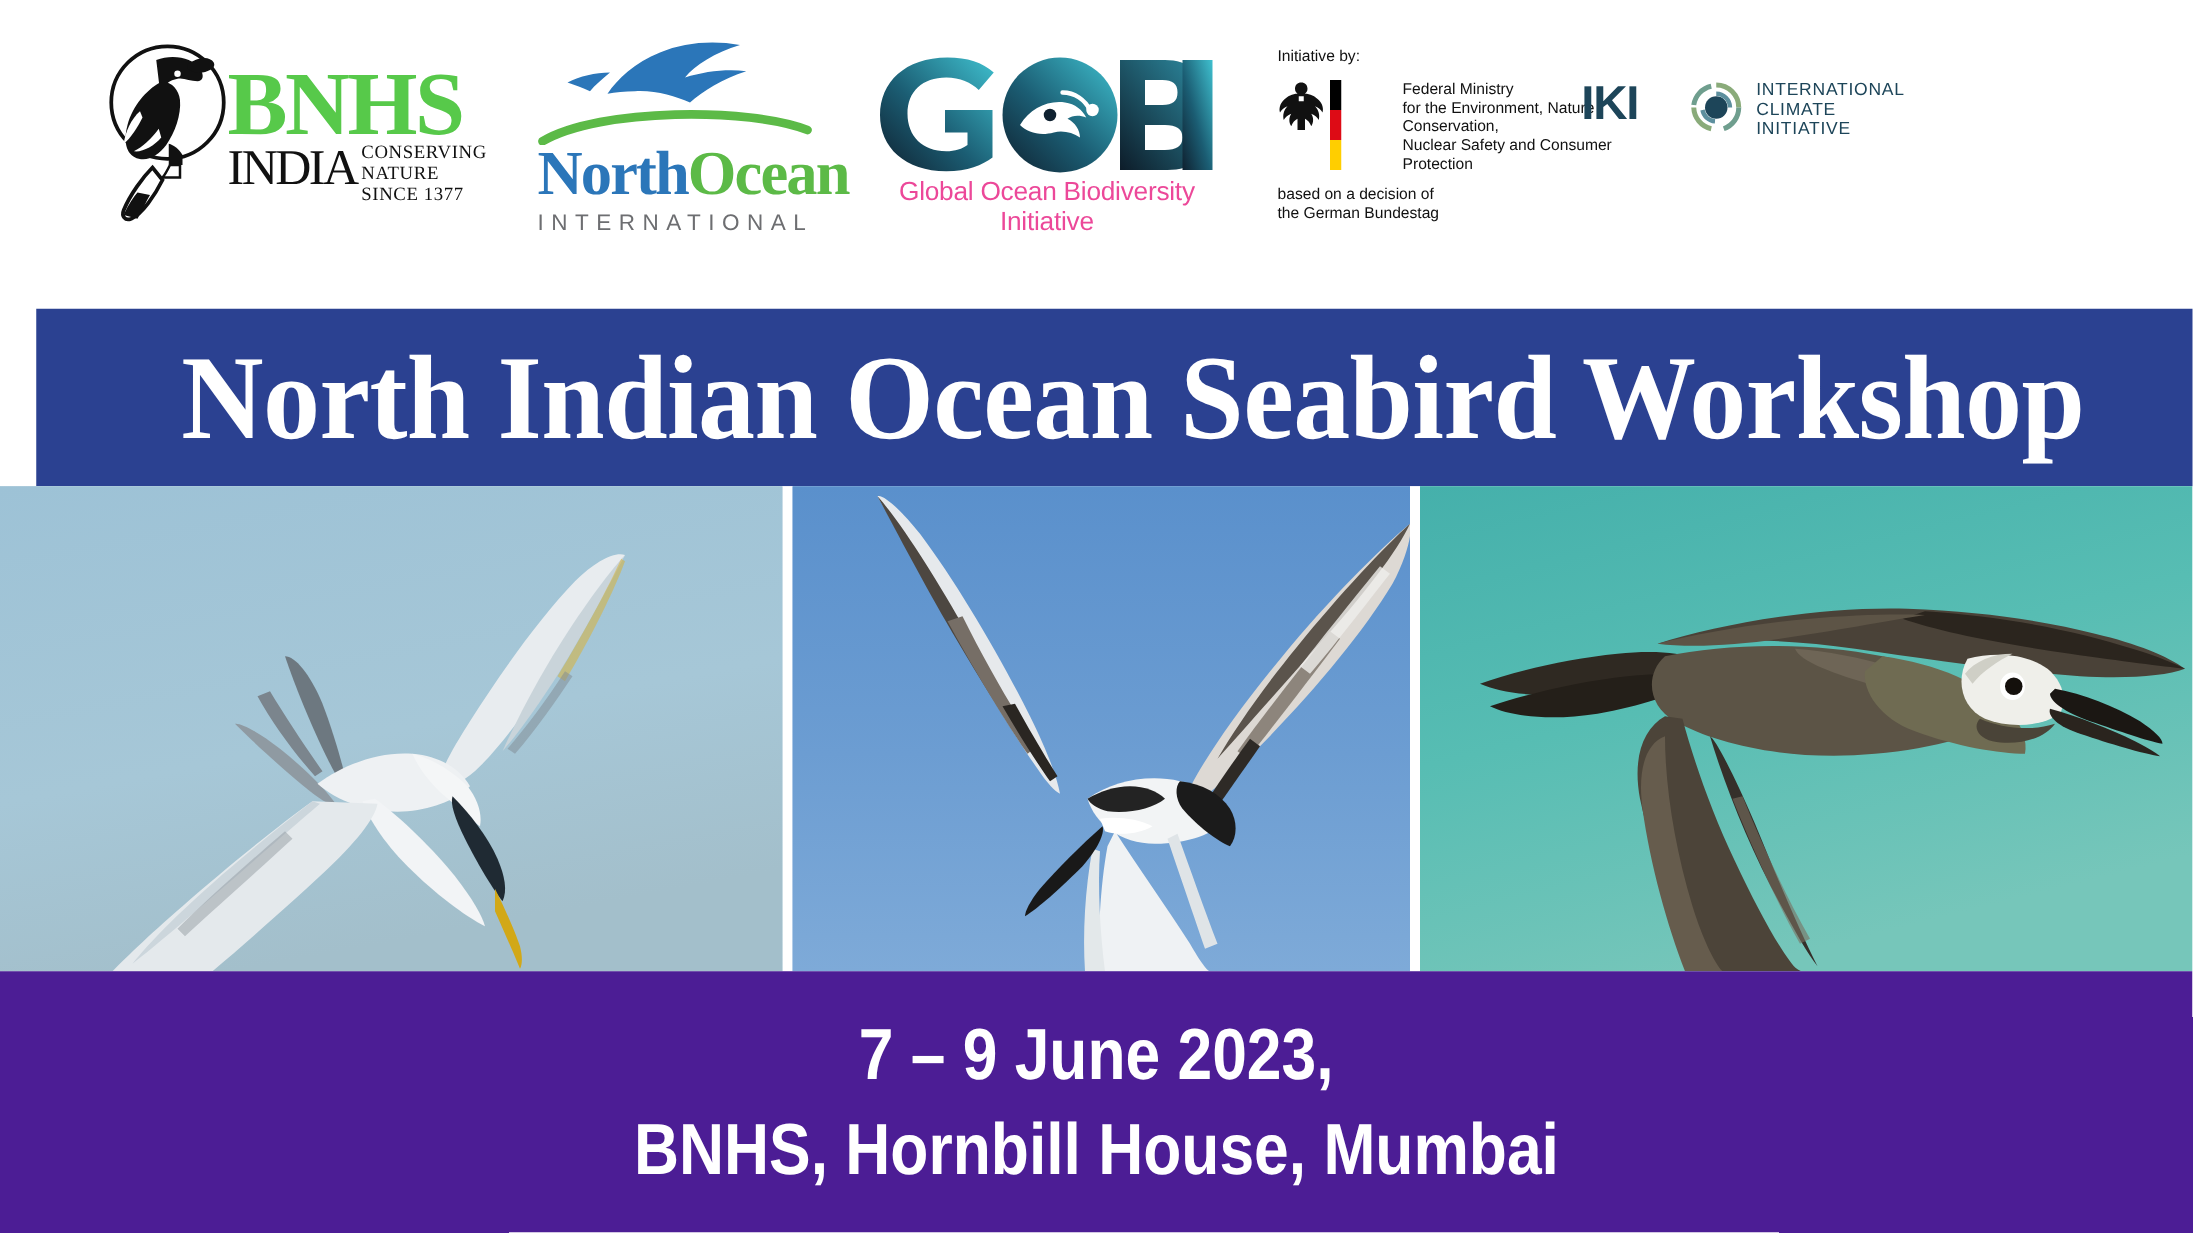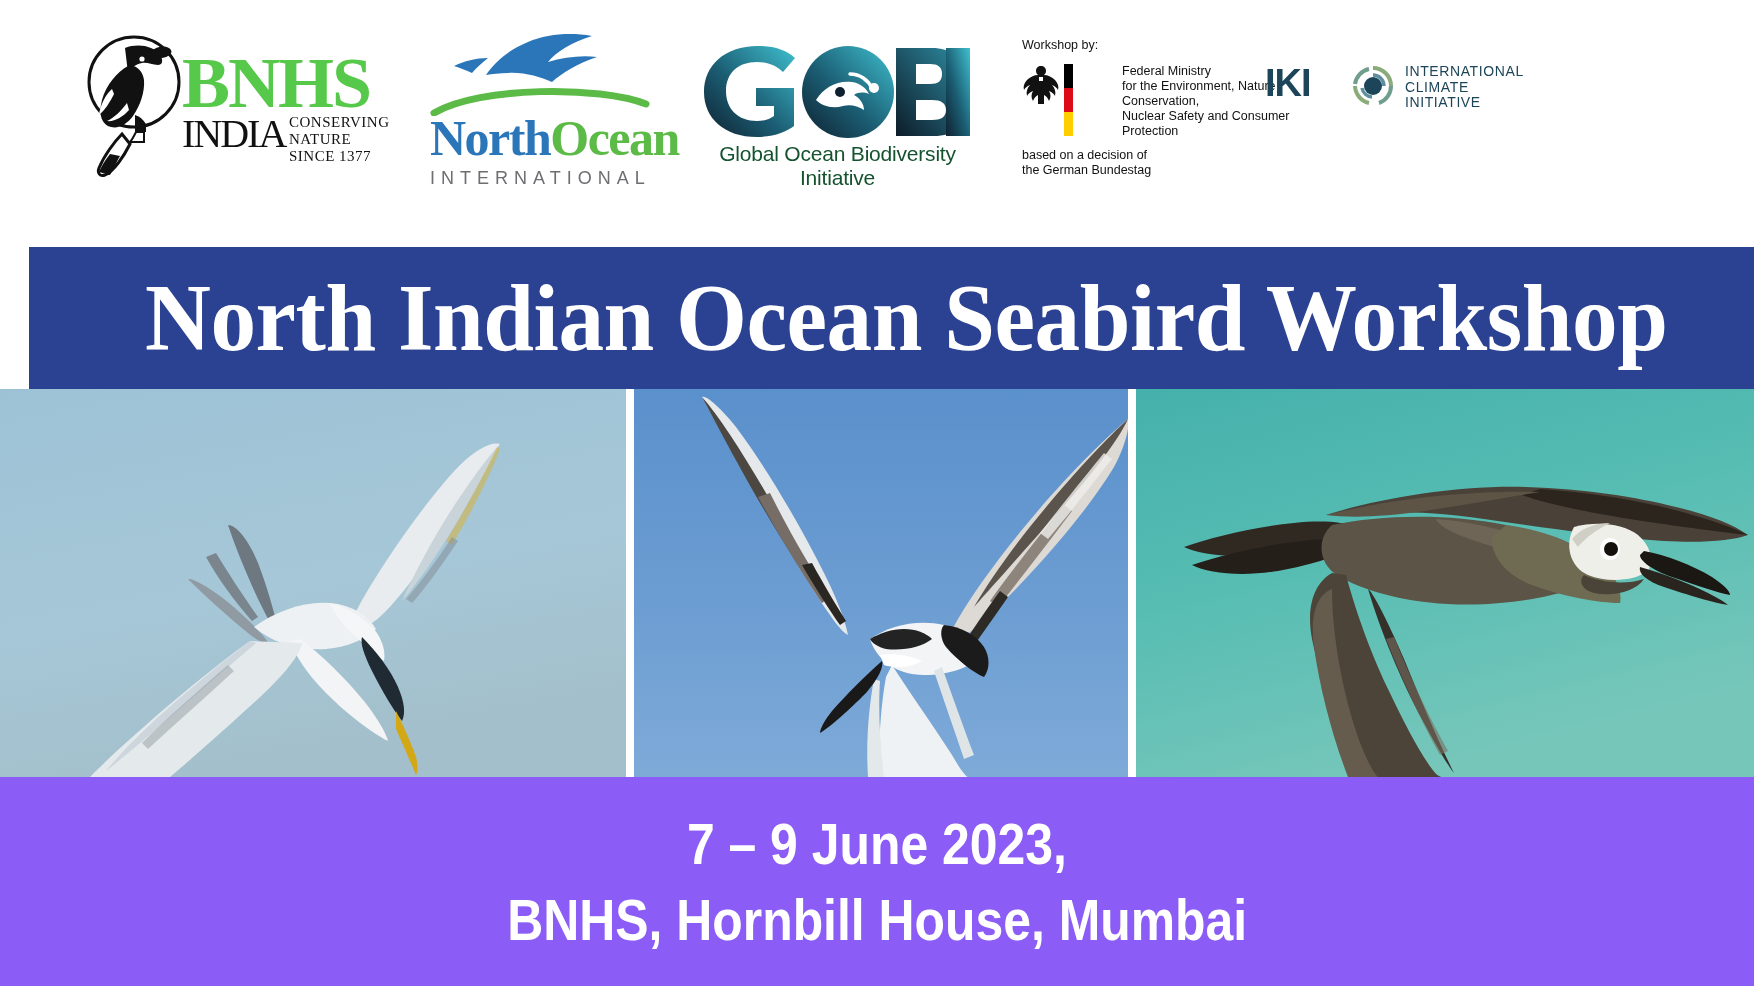--- a/index.html
+++ b/index.html
@@ -54,21 +54,21 @@
     position:absolute; left:0px; top:138px; width:220px;
     text-align:center; color:#6d6e71;
     font-size:18px; letter-spacing:6px;
   }
 
   
   .gobi { position:absolute; left:700px; top:44px; width:275px; height:135px; }
   .gobi-word { position:absolute; left:0; top:0; width:275px; height:95px; }
   .gobi-tag {
     position:absolute; left:0; top:98px; width:275px;
-    text-align:center; color:#14532d; font-size:21px; letter-spacing:-0.2px;
+    text-align:center; color:#ec4899; font-size:21px; letter-spacing:-0.2px;
   }
 
   
   .support { position:absolute; left:1022px; top:38px; width:250px; height:140px; }
   .sup-label { font-size:12.5px; color:#111; line-height:14px; }
   .bmu { position:absolute; left:0px; top:26px; width:250px; height:72px; }
   .bmu-eagle { position:absolute; left:0px; top:0px; }
   .bmu-flag { position:absolute; left:42px; top:0px; width:9px; height:72px; }
   .bmu-flag i { display:block; width:9px; height:24px; }
   .bmu-flag .bk { background:#000; }
@@ -117,21 +117,21 @@
     display:flex; background:#ffffff;
   }
   .photo { position:relative; overflow:hidden; height:388px; }
   .p1 { width:626px; background:linear-gradient(170deg,#9cc0d4 0%, #a8c6d6 45%, #9fc0cf 100%); }
   .p2 { width:494px; margin-left:8px; background:linear-gradient(180deg,#5d92cd 0%, #6d9ed3 60%, #7aa7d6 100%); }
   .p3 { width:618px; margin-left:8px; background:linear-gradient(160deg,#49b3ad 0%, #57bdb3 40%, #6ec3b8 100%); }
 
   
   .footer-bar {
     position:absolute; left:0; top:777px; width:1754px; height:209px;
-    background:#8b5cf6;
+    background:#4c1d95;
     display:flex; flex-direction:column; align-items:center; justify-content:center;
   }
   .footer-line {
     color:#ffffff; font-weight:bold; font-size:58px; line-height:76px;
     transform:scaleX(0.86); transform-origin:center; white-space:nowrap;
     letter-spacing:0px;
   }
 </style>
 </head>
 <body>
@@ -209,21 +209,21 @@
         <path d="M196 4 L196 92 L234 92 C254 92 266 82 266 68 C266 58 260 51 250 48
                  C258 45 262 38 262 29 C262 14 251 4 232 4 Z
                  M216 20 L230 20 C238 20 242 23 242 30 C242 37 238 40 230 40 L216 40 Z
                  M216 56 L232 56 C241 56 246 59 246 66 C246 73 241 76 232 76 L216 76 Z" fill="url(#gobiGrad2)"></path>
         <rect x="246" y="4" width="24" height="88" fill="url(#gobiGrad)"></rect>
       </svg>
       <div class="gobi-tag">Global Ocean Biodiversity Initiative</div>
     </div>
 
     <div class="support">
-      <div class="sup-label">Workshop by:</div>
+      <div class="sup-label">Initiative by:</div>
       <div class="bmu">
         <svg class="bmu-eagle" width="38" height="42" viewBox="0 0 38 42">
           <path d="M19 2 C16 2 14 4 14 7 C14 9 15 10 16 11 C12 11 8 13 5 16
                    C2 19 1 23 2 26 C3 24 5 22 8 21 C5 24 4 28 5 32 C6 30 8 28 11 27
                    C9 30 9 34 11 37 C12 34 14 32 16 31 L16 40 L22 40 L22 31
                    C24 32 26 34 27 37 C29 34 29 30 27 27 C30 28 32 30 33 32
                    C34 28 33 24 30 21 C33 22 35 24 36 26 C37 23 36 19 33 16
                    C30 13 26 11 22 11 C23 10 24 9 24 7 C24 4 22 2 19 2 Z" fill="#111"></path>
           <path d="M17 13 L21 13 L21 17 L17 17 Z" fill="#fff"></path>
         </svg>

